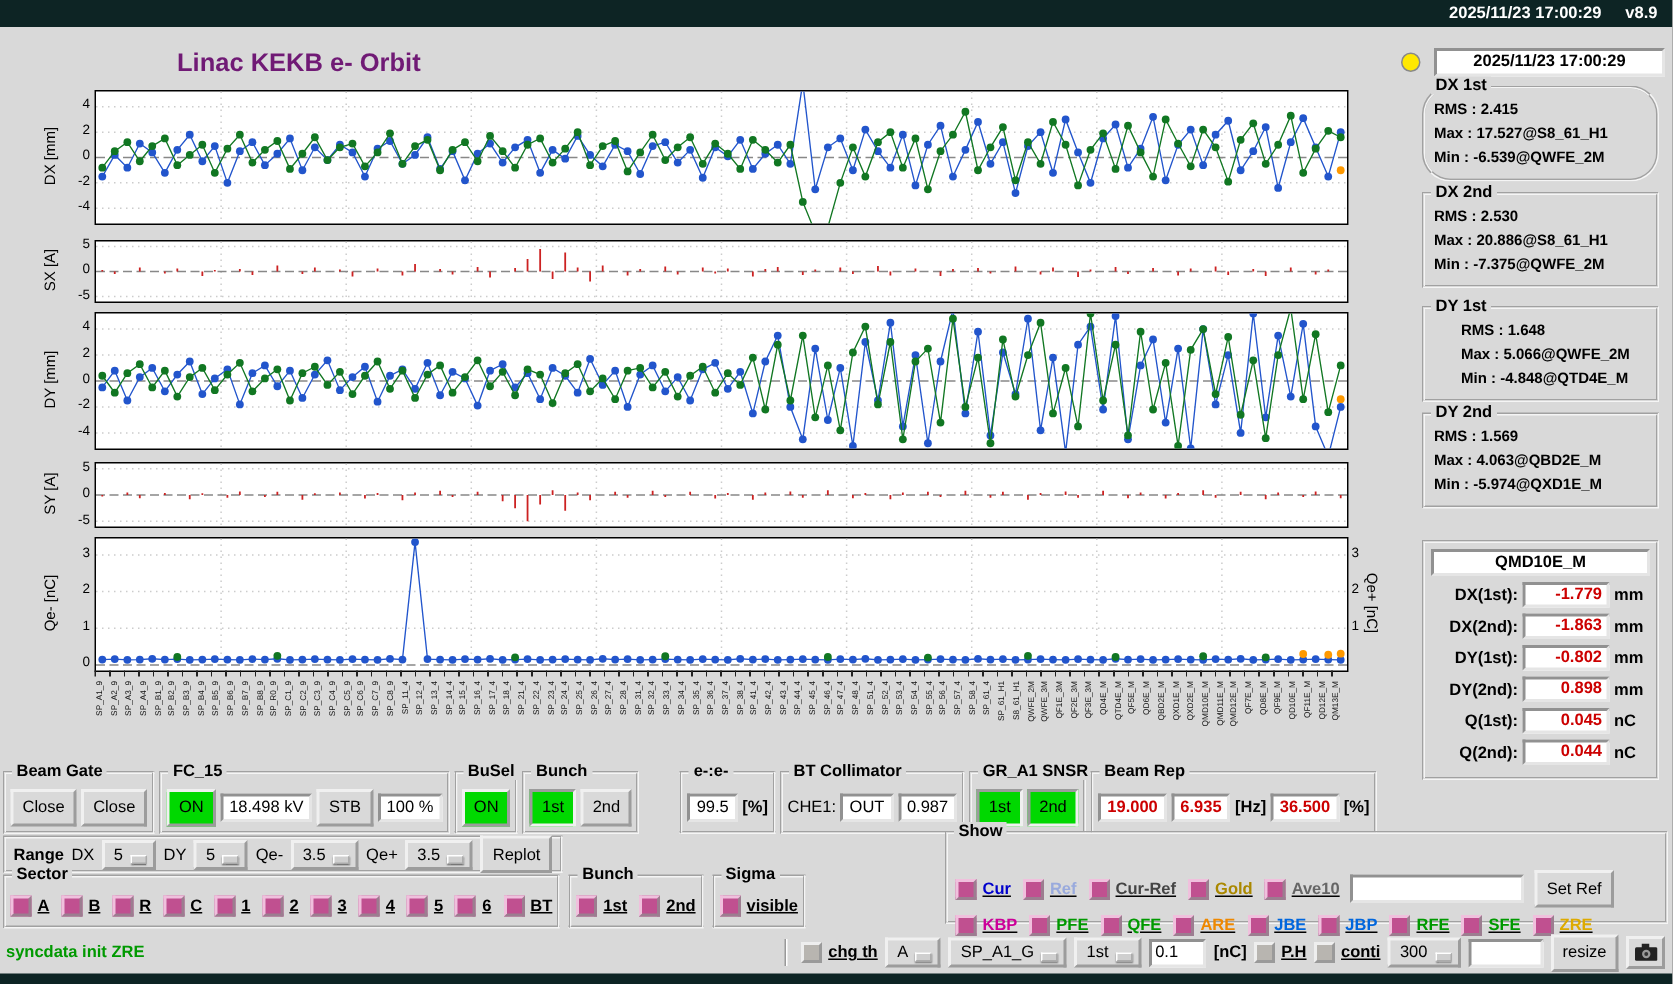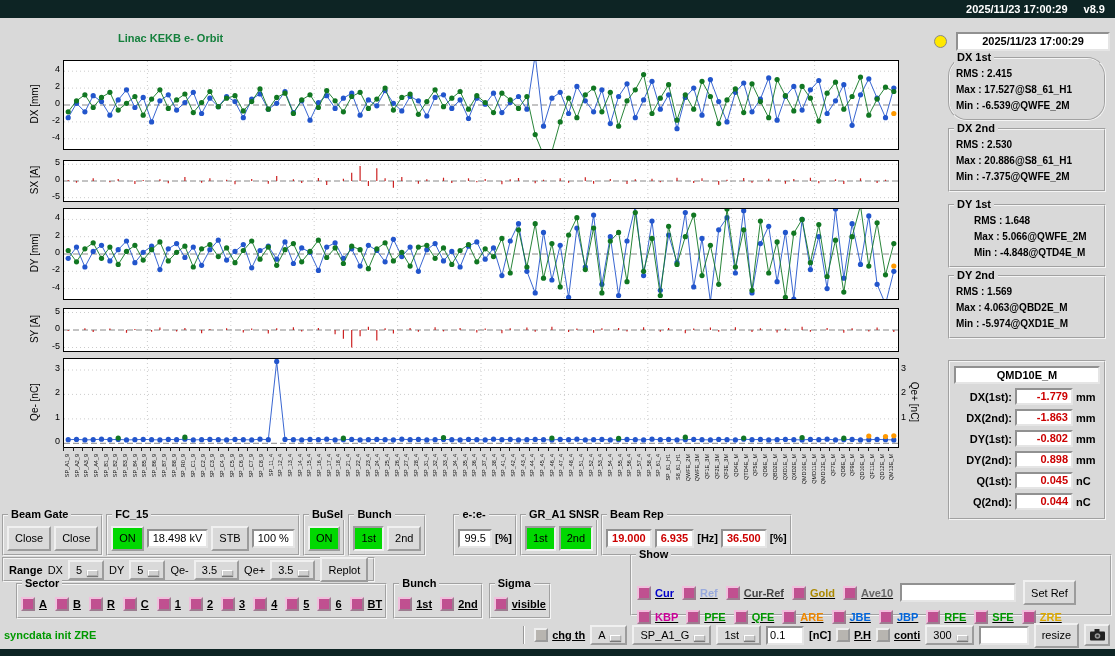--- a/index.html
+++ b/index.html
@@ -2,21 +2,21 @@
 <html><head>
 <meta charset="utf-8">
 <style>
   html,body{margin:0;padding:0;background:#888;}
   #screen{position:relative;width:1115px;height:656px;background:#d9d9d9;
     font-family:"Liberation Sans",sans-serif;font-size:11px;color:#000;overflow:hidden;}
   .topbar{position:absolute;left:0;top:0;width:100%;height:18px;background:#0d2424;color:#fff;
     font-weight:bold;display:flex;justify-content:flex-end;align-items:center;gap:16px;
     padding-right:10px;box-sizing:border-box;font-size:11px;}
   .botbar{position:absolute;left:0;bottom:0;width:100%;height:7px;background:#0d2424;}
-  .page-title{position:absolute;left:118px;top:32px;font-size:11px;font-weight:bold;color:#15803d;}
+  .page-title{position:absolute;left:118px;top:32px;font-size:17px;font-weight:bold;color:#701a75;}
 
   
   .plotrow{position:absolute;left:0;width:1115px;}
   .plotbox{position:absolute;top:0;background:#fff;border:1px solid #000;box-sizing:content-box;}
   .plotbox svg{display:block;}
   .ylab{position:absolute;left:34px;top:50%;transform:translate(-50%,-50%) rotate(-90deg);
     font-size:10px;white-space:nowrap;}
   .ylabr{position:absolute;left:914px;top:50%;transform:translate(-50%,-50%) rotate(90deg);
     font-size:10px;white-space:nowrap;}
   .ytick{position:absolute;left:44px;width:16px;text-align:right;font-size:9px;}
@@ -70,21 +70,21 @@
   .ctrlrow1{position:absolute;left:2px;top:514px;width:1112px;height:42px;display:flex;gap:3px;align-items:stretch;}
   .group{position:relative;border:2px groove #f5f5f5;padding:9px 3px 3px;box-sizing:border-box;
     display:flex;align-items:center;gap:3px;}
   .gap-left{margin-left:24px;}
   .ctrlrow2{position:absolute;left:2px;top:557px;height:25px;border:2px groove #f5f5f5;
     display:flex;align-items:center;gap:5px;padding:0 5px;box-sizing:border-box;}
   .show-group{position:absolute;left:630px;top:554px;width:482px;height:62px;border:2px groove #f5f5f5;
     box-sizing:border-box;padding:24px 5px 2px;}
   .srow{display:flex;align-items:center;gap:7px;margin-bottom:5px;}
   .boxes{display:inline-flex;gap:8px;align-items:center;}
-  .sector-row{position:absolute;left:16px;top:583px;display:flex;gap:6px;align-items:stretch;height:36px;}
+  .sector-row{position:absolute;left:2px;top:583px;display:flex;gap:6px;align-items:stretch;height:36px;}
   .statusrow{position:absolute;left:4px;top:622px;width:1106px;height:26px;display:flex;align-items:center;}
   .statusmsg{color:#009900;font-weight:bold;}
   .statusright{margin-left:auto;display:flex;align-items:center;gap:5px;}
 </style>
 </head>
 <body>
 
 <div id="screen">
 
   <div class="topbar">
@@ -1042,20 +1042,26 @@
       <span class="glabel">Bunch</span>
       <button class="btn sel">1st</button>
       <button class="btn">2nd</button>
     </div>
     <div class="group gap-left">
       <span class="glabel">e-:e-</span>
       <span class="disp">99.5</span>
       <span class="plain bold">[%]</span>
     </div>
     <div class="group">
+      <span class="glabel">BT Collimator</span>
+      <span class="plain">CHE1:</span>
+      <span class="disp">OUT</span>
+      <span class="disp">0.987</span>
+    </div>
+    <div class="group">
       <span class="glabel">GR_A1 SNSR</span>
       <button class="btn sel">1st</button>
       <button class="btn sel">2nd</button>
     </div>
     <div class="group">
       <span class="glabel">Beam Rep</span>
       <span class="disp red">19.000</span>
       <span class="disp red">6.935</span>
       <span class="plain bold">[Hz]</span>
       <span class="disp red">36.500</span>

